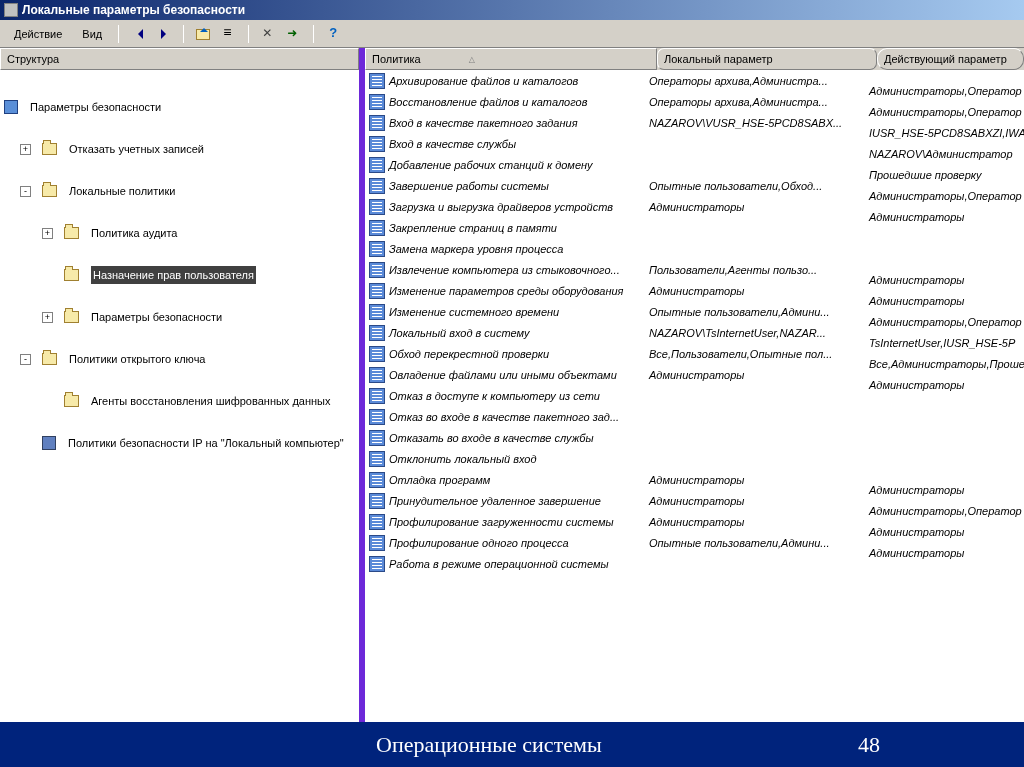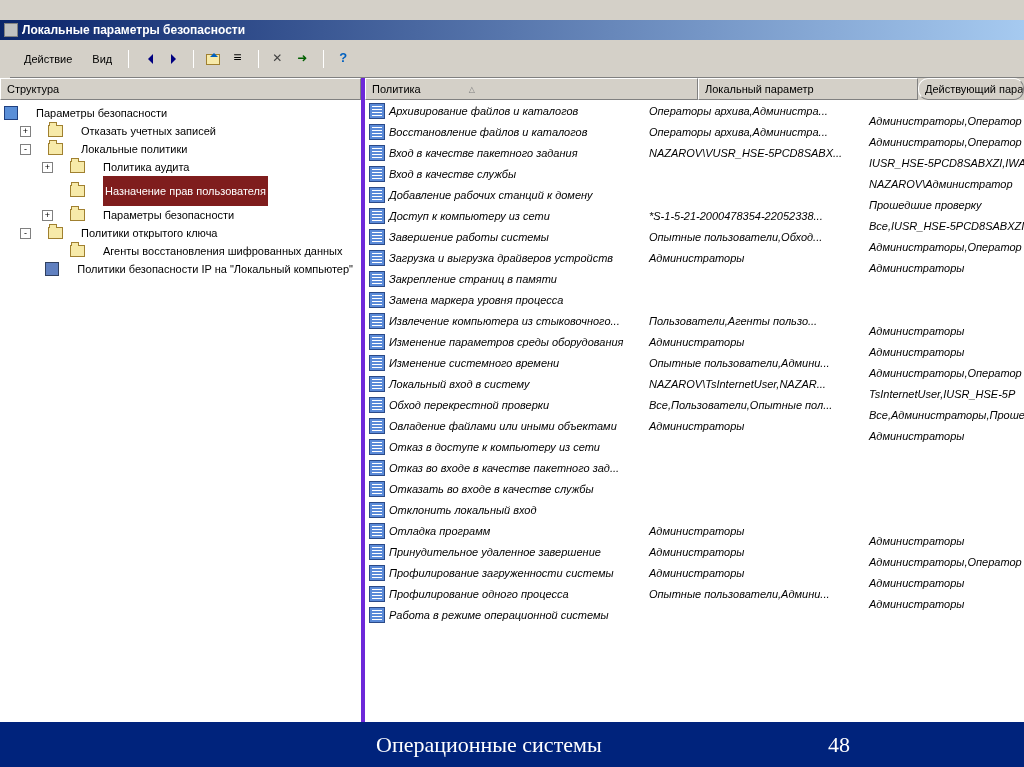--- a/index.html
+++ b/index.html
@@ -14,35 +14,33 @@
   }
   .titlebar {
     height: 20px;
     background: linear-gradient(to right, #0a246a, #a6caf0);
     color: #fff;
     display: flex;
     align-items: center;
     padding: 0 4px;
     font-weight: bold;
     font-size: 12px;
-    margin-top: 20px;
   }
   .titlebar .ticon {
     width: 14px; height: 14px; margin-right: 4px;
     background: #c0c0c0; border: 1px solid #808080;
   }
   .menubar {
-    height: 38px;
+    height: 28px;
     background: #d4d0c8;
     border-bottom: 1px solid #808080;
     display: flex;
     align-items: center;
     padding: 0 6px;
     gap: 4px;
-    margin-left: 10px;
   }
   .menubar .mitem { padding: 3px 8px; cursor: default; }
   .toolbar-sep {
     width:1px; height:18px; background:#808080; margin:0 4px;
     border-right:1px solid #fff;
   }
   .tbtn {
     width: 22px; height: 22px;
     display: inline-flex; align-items:center; justify-content:center;
     cursor: default;
@@ -70,41 +68,42 @@
   .ico-help::before { content:"?"; color:#0060c0; font-weight:bold; font-size:13px; position:absolute; left:4px; top:-1px;}
 
   .body-area {
     display:flex;
     height: calc(100% - 20px - 28px - 45px);
     background:#d4d0c8;
   }
   .treepane {
     width: 365px;
     display:flex; flex-direction:column;
-    border-right: 4px solid #6d28d9;
+    border-right: 6px solid #6d28d9;
   }
   .pane-header {
     height: 22px;
     background:#d4d0c8;
     border: 1px solid #fff;
     border-right-color:#808080; border-bottom-color:#808080;
     display:flex; align-items:center; padding:0 6px;
     font-size:11px;
   }
   .tree {
     flex:1; background:#fff;
     overflow-y:auto;
     padding: 4px 2px;
     line-height: 18px;
   }
   .tree-row {
-    display:flex; align-items:center; gap:14px;
+    display:flex; align-items:center; gap:8px;
     white-space:nowrap;
     cursor:default;
     padding-right: 6px;
+    margin-top: 24px;
   }
   .expander {
     width:11px; height:11px;
     border:1px solid #808080;
     background:#fff;
     display:inline-flex; align-items:center; justify-content:center;
     font-size:9px; line-height:7px;
     margin-right:3px;
     flex-shrink: 0;
   }
@@ -121,21 +120,21 @@
   }
   .root-icon {
     width:14px; height:14px; background:#5a8fd8;
     border:1px solid #204080; margin-right:4px; flex-shrink:0;
   }
   .policy-ip-icon {
      width:14px; height:14px; background:#6080c0;
      border:1px solid #304060; margin-right:4px; flex-shrink:0;
   }
   .tree-label.selected {
-    background:#7f1d1d; color:#fff; padding:6px 2px;
+    background:#404040; color:#fff; padding:0 2px;
   }
   .ind0 { padding-left: 2px; }
   .ind1 { padding-left: 18px; }
   .ind2 { padding-left: 40px; }
 
   .listpane {
     flex:1;
     display:flex; flex-direction:column;
     background:#fff;
     overflow:hidden;
@@ -145,22 +144,22 @@
     background:#d4d0c8;
   }
   .col-h {
     border:1px solid #fff;
     border-right-color:#808080; border-bottom-color:#808080;
     padding: 3px 6px;
     font-size:11px;
     display:flex; align-items:center;
     overflow:hidden; white-space:nowrap;
   }
-  .col1 { width: 333px; gap: 42px; }
-  .col2 { width: 220px; }
+  .col1 { width: 292px; gap: 42px; }
+  .col2 { width: 220px; border-radius: 7px; }
   .col3 { flex:1;border-radius:10px; }
   .sort-arrow { margin-left:6px; font-size:8px; color:#808080;}
   .list-body {
     flex:1; overflow-y:auto;font-style:italic;
   }
   .list-row {
     display:flex;
     height: 21px;
     align-items:center;
     cursor:default;
@@ -189,21 +188,21 @@
   .footer {
     position:absolute; left:0; right:0; bottom:0;
     height: 45px;
     background:#00237c;
     color:#fff;
     display:flex; align-items:center;
     font-family: "Times New Roman", serif;
     font-size: 22px;
   }
   .footer .f-title { position:absolute; left:376px; }
-  .footer .f-page  { position:absolute; left:828px; }
+  .footer .f-page  { position:absolute; left:858px; }
 
   
   .list-body::-webkit-scrollbar, .tree::-webkit-scrollbar { width:16px; }
   .list-body::-webkit-scrollbar-track, .tree::-webkit-scrollbar-track { background:#e8e8e8; }
   .list-body::-webkit-scrollbar-thumb, .tree::-webkit-scrollbar-thumb {
     background:#d4d0c8; border:1px solid #808080;
   }
 </style>
 </head>
 <body>
@@ -342,28 +341,20 @@
           <div class="list-cell c1">
             <span class="cell-icon"></span>
             <span>Добавление рабочих станций к домену</span>
           </div>
           <div class="list-cell c2"></div>
           <div class="list-cell c3">Прошедшие проверку</div>
         </div>
         <div class="list-row">
           <div class="list-cell c1">
             <span class="cell-icon"></span>
-            <span>Доступ к компьютеру из сети</span>
-          </div>
-          <div class="list-cell c2">*S-1-5-21-2000478354-22052338...</div>
-          <div class="list-cell c3">Все,IUSR_HSE-5PCD8SABXZI</div>
-        </div>
-        <div class="list-row">
-          <div class="list-cell c1">
-            <span class="cell-icon"></span>
             <span>Завершение работы системы</span>
           </div>
           <div class="list-cell c2">Опытные пользователи,Обход...</div>
           <div class="list-cell c3">Администраторы,Оператор</div>
         </div>
         <div class="list-row">
           <div class="list-cell c1">
             <span class="cell-icon"></span>
             <span>Загрузка и выгрузка драйверов устройств</span>
           </div>

